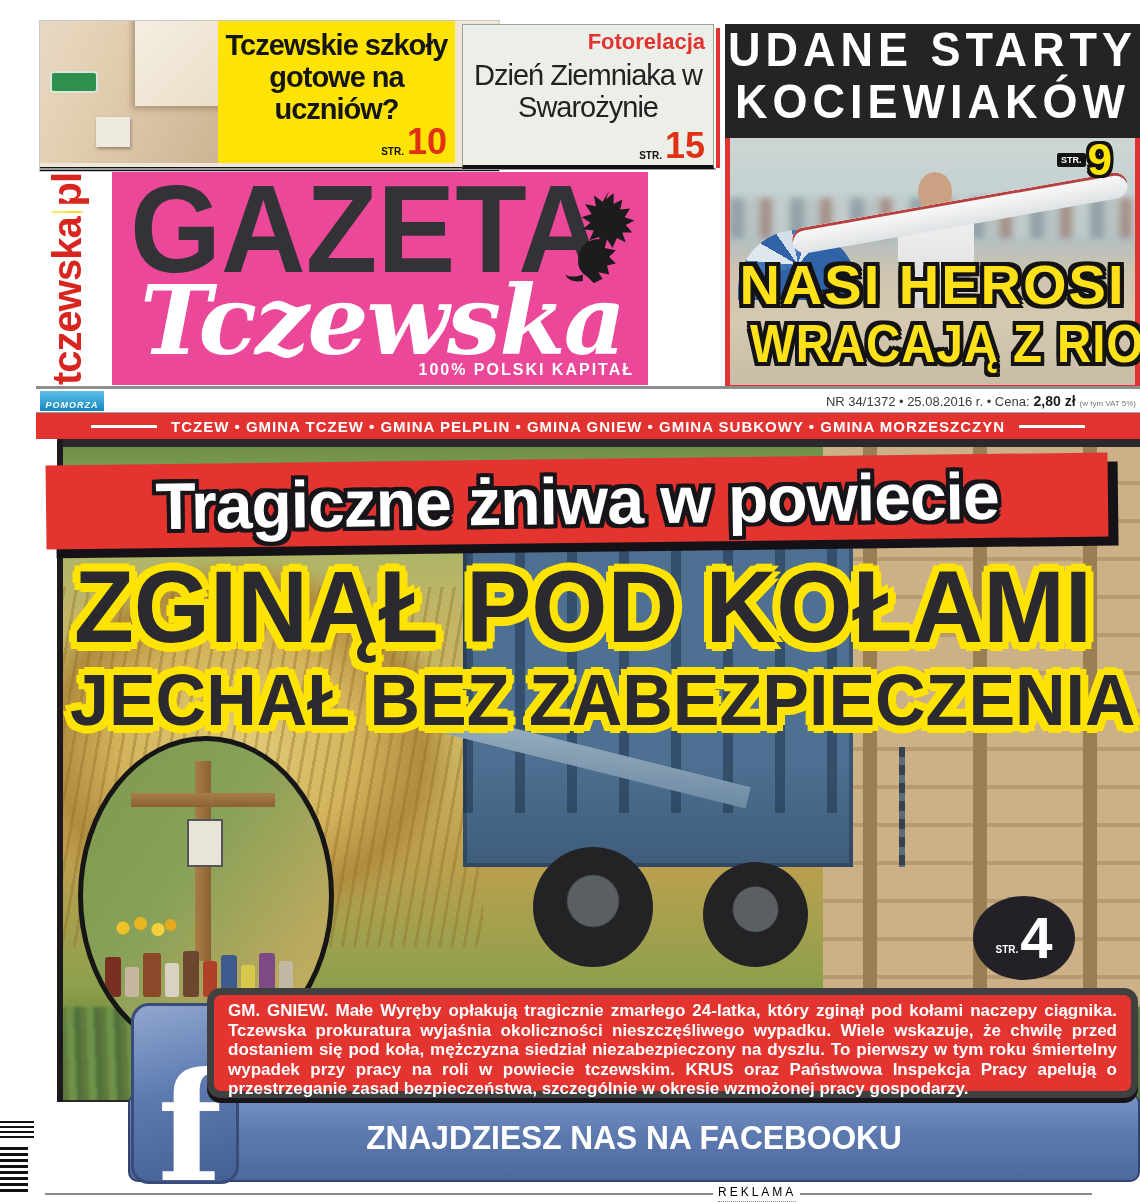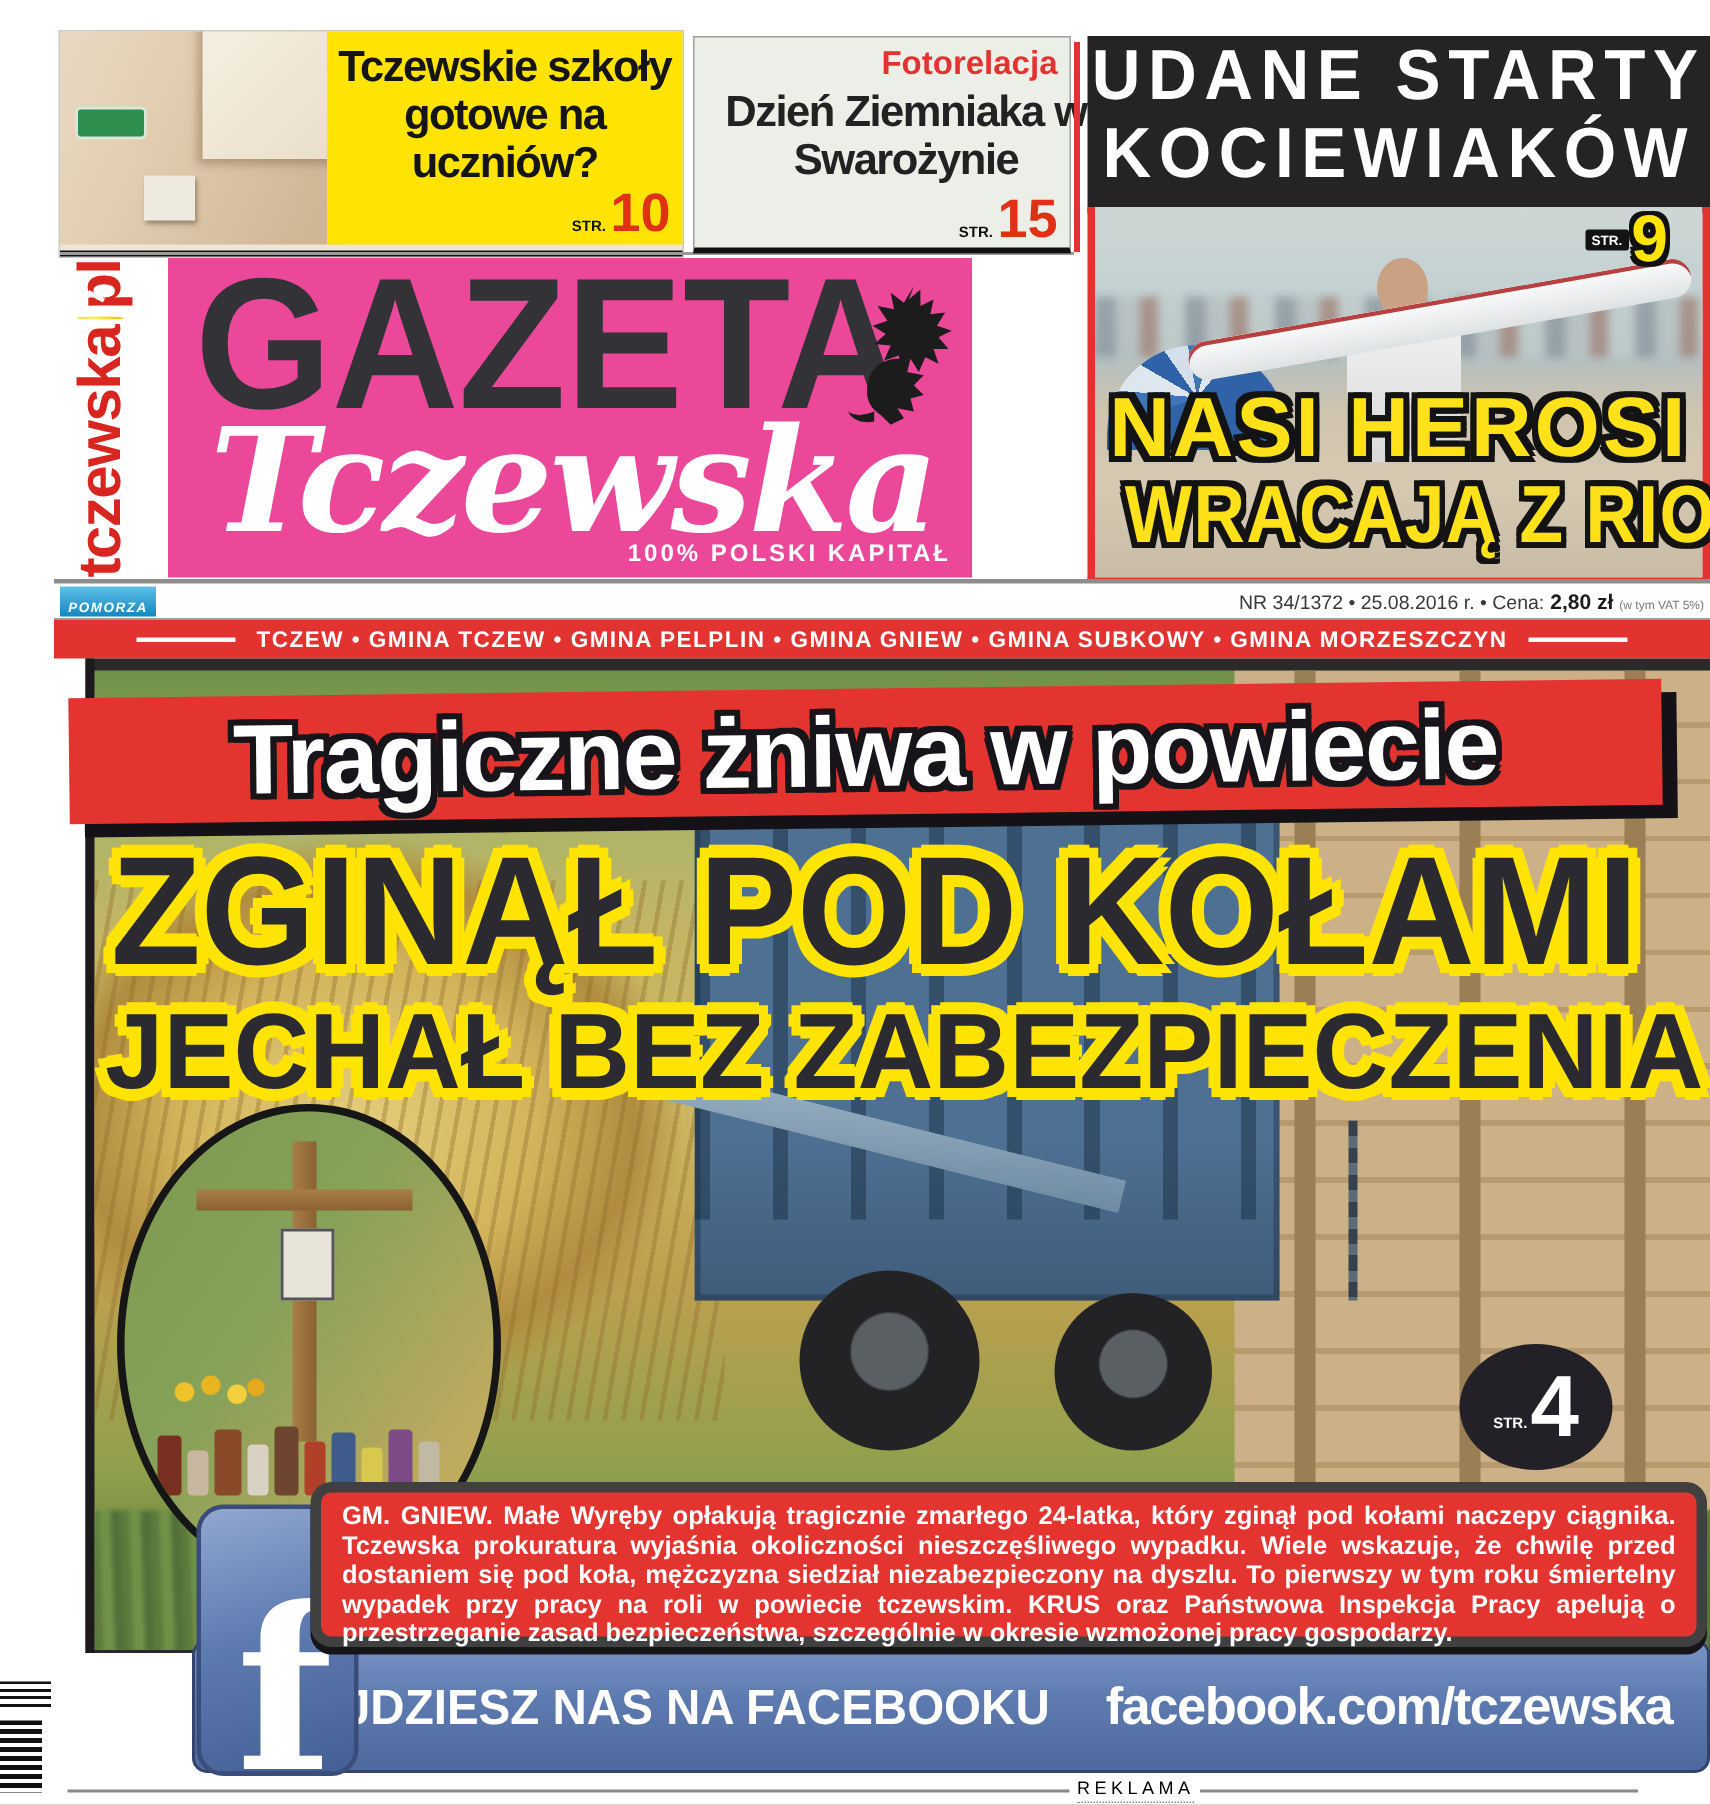--- a/index.html
+++ b/index.html
@@ -2,35 +2,35 @@
 <html><head>
 <meta charset="utf-8">
 <style>
   html,body{margin:0;padding:0;background:#fff;}
   body{font-family:"Liberation Sans",sans-serif;}
   #page{position:relative;width:1140px;height:1203px;background:#fff;overflow:hidden;}
   .abs{position:absolute;}
   .nowrap{white-space:nowrap;}
 
   
-  .teaser1{left:40px;top:21px;width:415px;height:146px;border-bottom:4px solid #111;background:#f0e6d8;box-shadow:0 0 0 1px #c9c9c9;}
+  .teaser1{left:40px;top:21px;width:415px;height:146px;border-bottom:4px solid #111;background:#f0e6d8;box-shadow:0 0 0 1px #c9c9c9;padding-left:44px;}
   .teaser1-photo{left:0;top:0;width:190px;height:142px;background:
      linear-gradient(115deg,#e8d9c4 0%,#e3cdb0 35%,#d9c3a4 60%,#cbb290 100%);overflow:hidden;}
   .t1-corner{left:95px;top:-10px;width:110px;height:95px;background:linear-gradient(135deg,#f6efe2,#e8dcc6);box-shadow:-3px 3px 6px rgba(120,90,60,.45);}
   .t1-exit{left:12px;top:52px;width:44px;height:18px;background:#2e8f4e;border-radius:2px;box-shadow:0 0 0 2px #d8e7d8;}
   .t1-box{left:56px;top:96px;width:34px;height:30px;background:#efeae0;box-shadow:1px 2px 3px rgba(90,70,50,.5);}
   .teaser1-panel{left:178px;top:0;width:237px;height:142px;background:#ffe403;}
   .teaser1-title{left:0;top:8px;width:237px;color:#151515;font-weight:bold;font-size:29px;line-height:32px;text-align:center;letter-spacing:-1px;}
   .page-ref{display:flex;align-items:flex-end;gap:3px;}
   .str-label{font-size:10px;font-weight:bold;color:#111;}
   .page-num-red{color:#e03016;font-weight:bold;font-size:36px;line-height:30px;}
 
   .teaser2{left:462px;top:24px;width:250px;height:140px;background:#ebefe8;border:1px solid #9aa39a;border-bottom:4px solid #111;}
   .teaser2-kicker{right:8px;top:4px;color:#e23330;font-weight:bold;font-size:22px;}
-  .teaser2-title{left:0;top:34px;width:100%;text-align:center;color:#222;font-weight:bold;font-size:29px;line-height:32px;letter-spacing:-1px;padding-left:16px;}
+  .teaser2-title{left:0;top:34px;width:100%;text-align:center;color:#222;font-weight:normal;font-size:29px;line-height:32px;letter-spacing:-1px;}
   .teaser2-pageref{right:8px;bottom:4px;}
 
   .vert-red-divider{left:716px;top:28px;width:4px;height:140px;background:#e23330;}
   .teaser-underline{left:40px;top:168px;width:676px;height:2px;background:#9b9b9b;}
 
   
   .sports-banner{left:725px;top:24px;width:415px;height:118px;background:#262325;color:#fff;text-align:center;}
   .sports-line{font-weight:900;font-size:45px;line-height:52px;letter-spacing:5px;transform:scaleY(1.05);}
   .sports-photo{left:725px;top:138px;width:415px;height:252px;border-left:5px solid #e23330;border-right:5px solid #e23330;border-bottom:5px solid #e23330;box-sizing:border-box;background:
      linear-gradient(180deg,#cdd6d4 0%,#c4d1d2 22%,#aebfc4 38%,#cfc4ae 55%,#d6c9b2 75%,#c9bca6 100%);overflow:hidden;}
@@ -272,21 +272,20 @@
   <div class="abs page4-oval">
     <span class="page4-str">STR.</span>
     <span class="page4-num">4</span>
   </div>
 
   <div class="abs fb-icon">
     <span class="fb-f">f</span>
   </div>
   <div class="abs fb-bar">
     <span class="fb-text nowrap">ZNAJDZIESZ NAS NA FACEBOOKU</span>
-    <span class="fb-url nowrap">facebook.com/tczewska</span>
   </div>
 
   <div class="abs lead-box">
     <div class="lead-text"><b class="lead-loc">GM. GNIEW.</b><span> Małe Wyręby opłakują tragicznie zmarłego 24-latka, który zginął pod kołami naczepy ciągnika. Tczewska prokuratura wyjaśnia okoliczności nieszczęśliwego wypadku. Wiele wskazuje, że chwilę przed dostaniem się pod koła, mężczyzna siedział niezabezpieczony na dyszlu. To pierwszy w tym roku śmiertelny wypadek przy pracy na roli w powiecie tczewskim. KRUS oraz Państwowa Inspekcja Pracy apelują o przestrzeganie zasad bezpieczeństwa, szczególnie w okresie wzmożonej pracy gospodarzy.</span></div>
   </div>
 
   <div class="abs barcode">
     <div class="abs bc1"></div>
     <div class="abs bc2"></div>
   </div>

